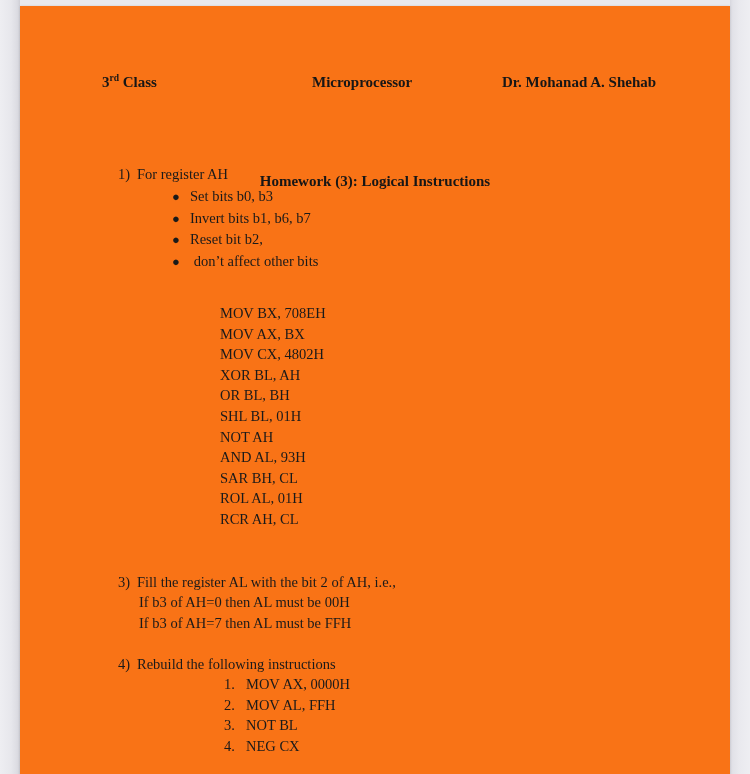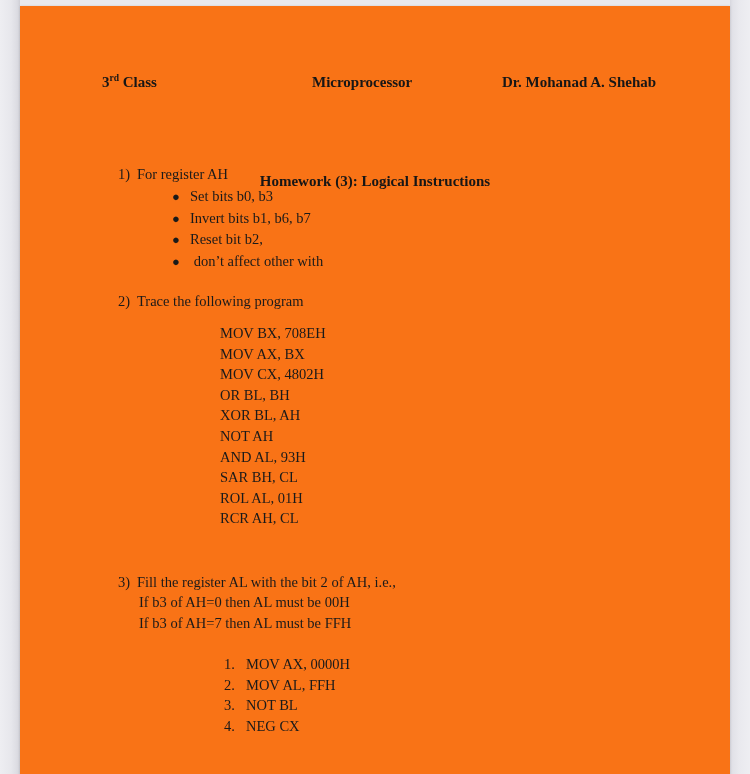--- a/index.html
+++ b/index.html
@@ -205,53 +205,54 @@
     <div class="content">
 
       <div class="question" style="top:158px;">
         <div class="q-head">
           <span class="q-num">1)</span><span class="q-text">For register AH</span>
         </div>
         <ul class="bullets">
           <li><span class="dot">●</span><span>Set bits b0, b3</span></li>
           <li><span class="dot">●</span><span>Invert bits b1, b6, b7</span></li>
           <li><span class="dot">●</span><span>Reset bit b2,</span></li>
-          <li><span class="dot">●</span><span> don’t affect other with</span></li>
+          <li><span class="dot">●</span><span> don’t affect other bits</span></li>
         </ul>
       </div>
 
       <div class="question" style="top:285px;">
-        <div class="q-head">
-          <span class="q-num">2)</span><span class="q-text">Trace the following program</span>
-        </div>
         <ul class="listing">
           <li>MOV BX, 708EH</li>
           <li>MOV AX, BX</li>
           <li>MOV CX, 4802H</li>
+          <li>XOR BL, AH</li>
           <li>OR BL, BH</li>
-          <li>XOR BL, AH</li>
+          <li>SHL BL, 01H</li>
           <li>NOT AH</li>
           <li>AND AL, 93H</li>
           <li>SAR BH, CL</li>
           <li>ROL AL, 01H</li>
           <li>RCR AH, CL</li>
         </ul>
       </div>
 
       <div class="question" style="top:566px;">
         <div class="q-head">
           <span class="q-num">3)</span><span class="q-text">Fill the register AL with the bit 2 of AH, i.e.,</span>
         </div>
         <ul class="sublines">
           <li>If b3 of AH=0 then AL must be 00H</li>
           <li>If b3 of AH=7 then AL must be FFH</li>
         </ul>
       </div>
 
       <div class="question" style="top:648px;">
+        <div class="q-head">
+          <span class="q-num">4)</span><span class="q-text">Rebuild the following instructions</span>
+        </div>
         <ul class="numlist">
           <li><span class="idx">1.</span><span>MOV AX, 0000H</span></li>
           <li><span class="idx">2.</span><span>MOV AL, FFH</span></li>
           <li><span class="idx">3.</span><span>NOT BL</span></li>
           <li><span class="idx">4.</span><span>NEG CX</span></li>
         </ul>
       </div>
 
     </div>
   </div>

